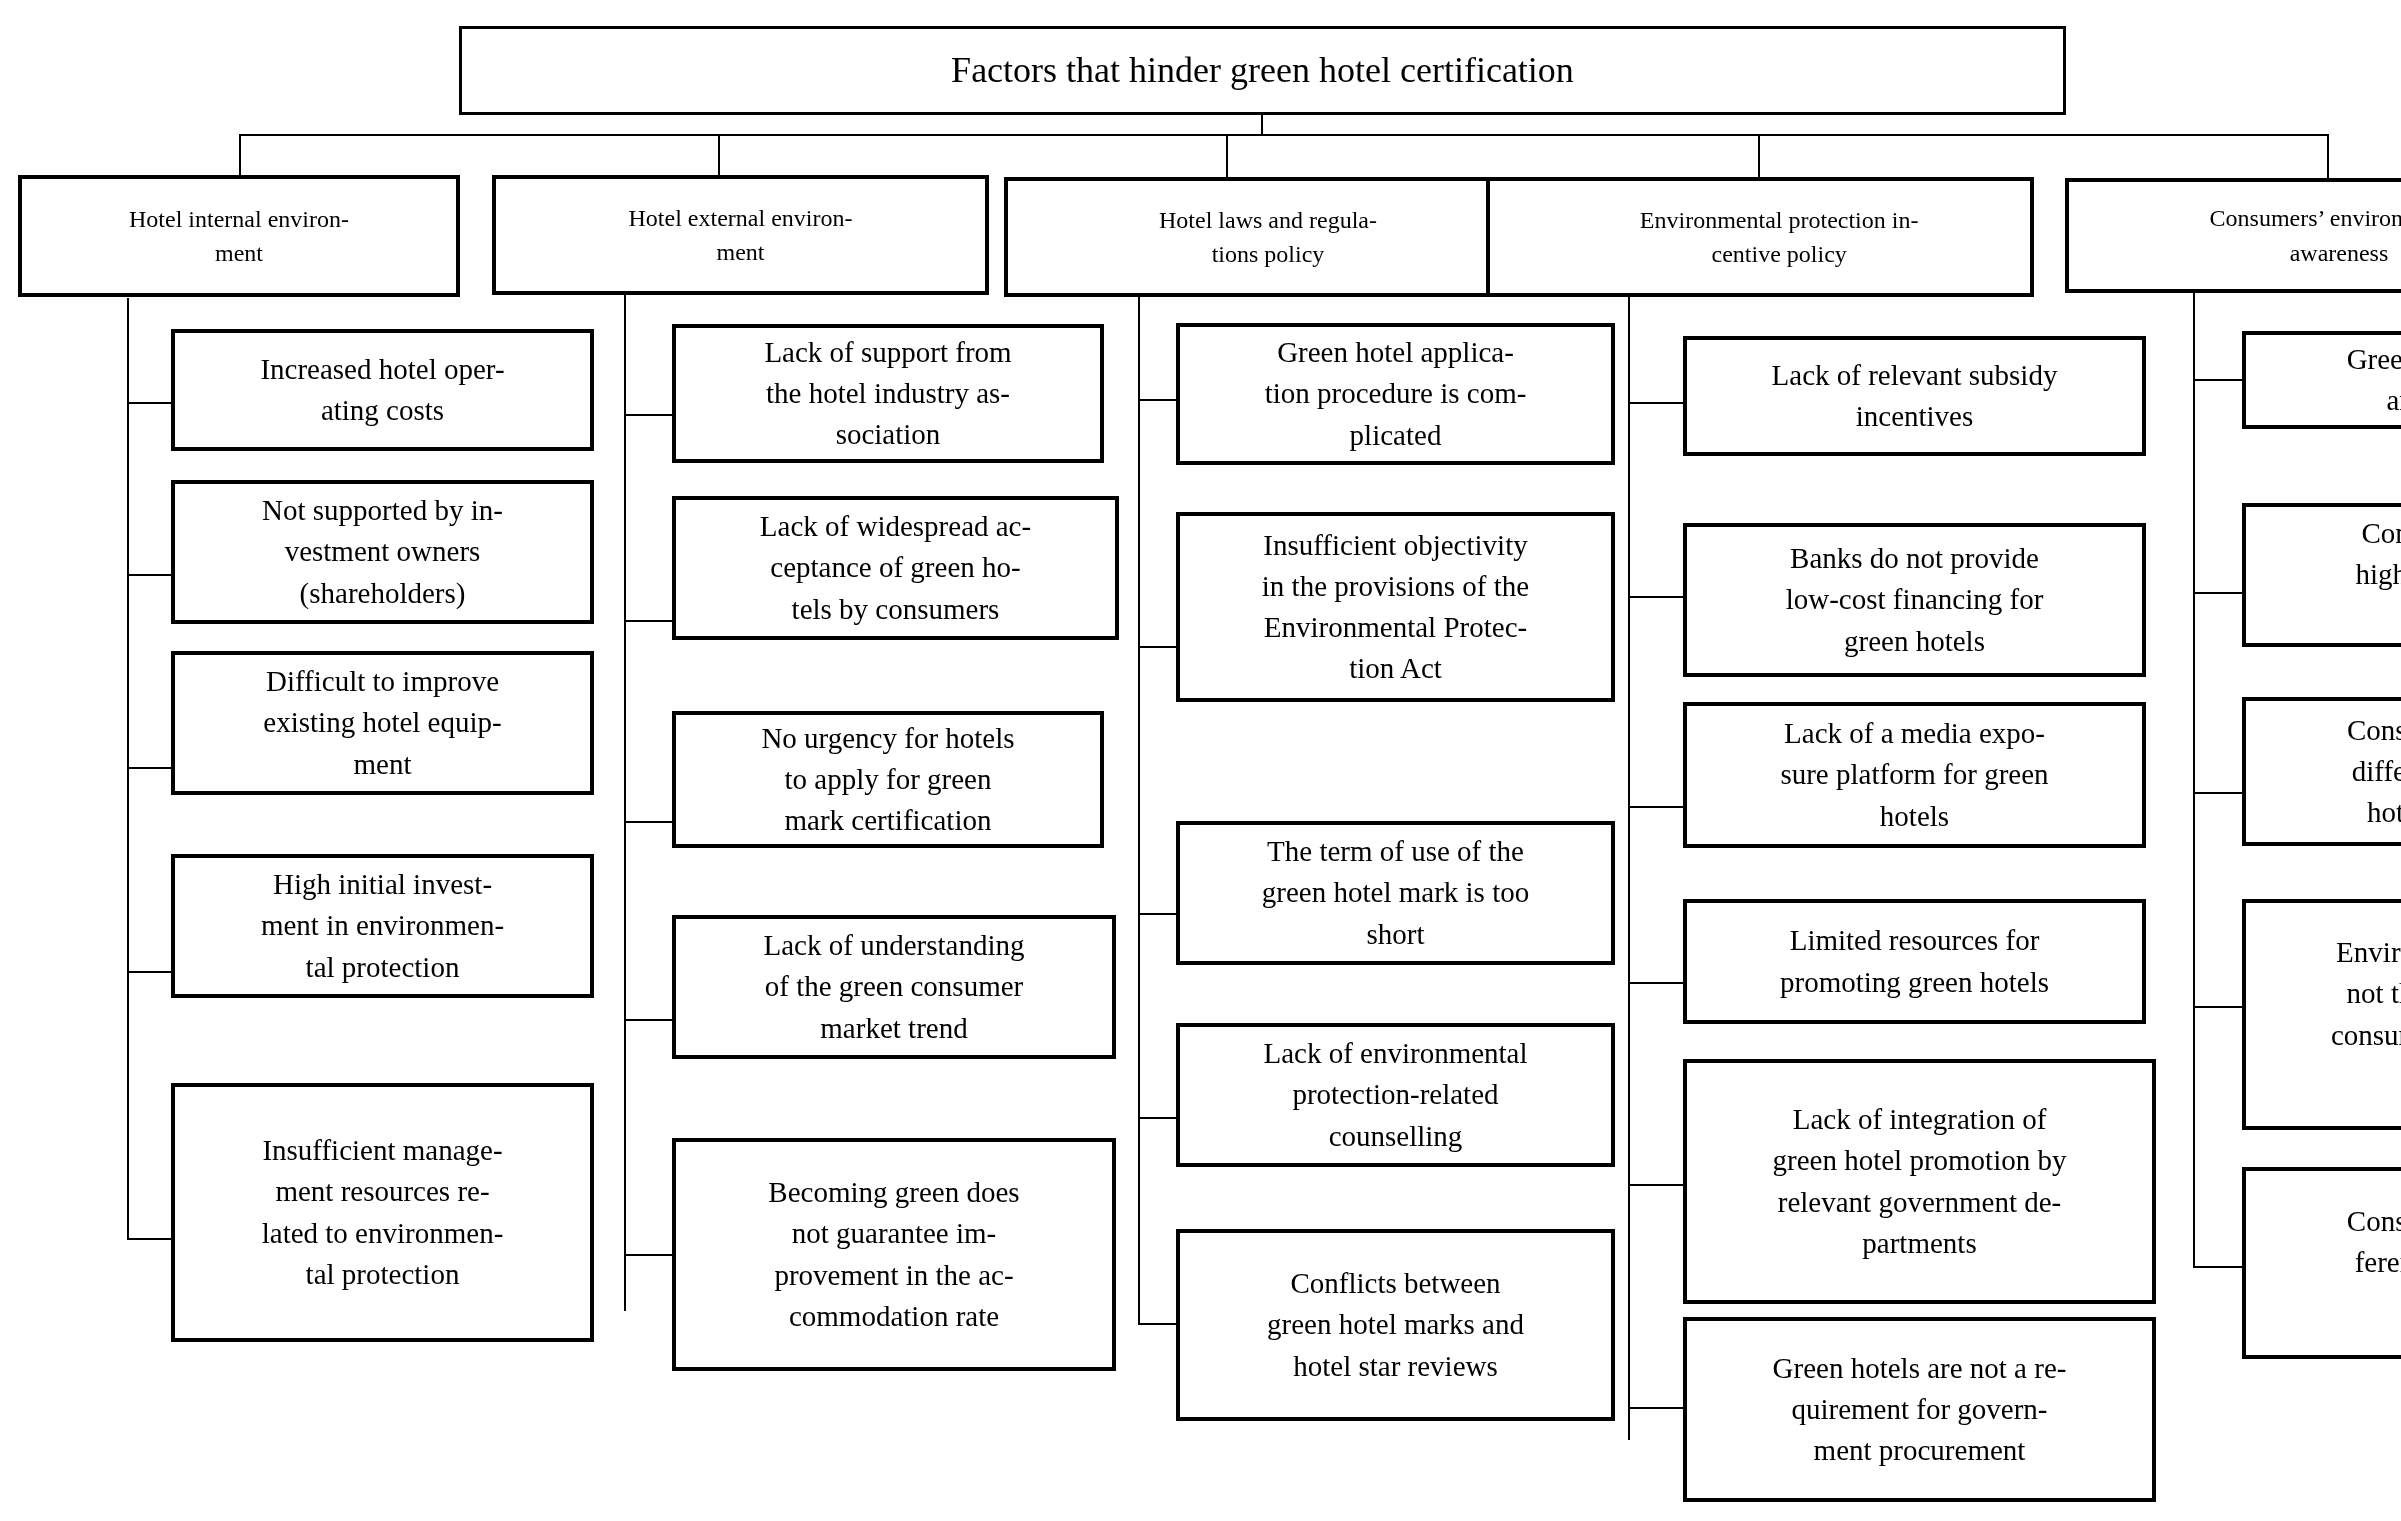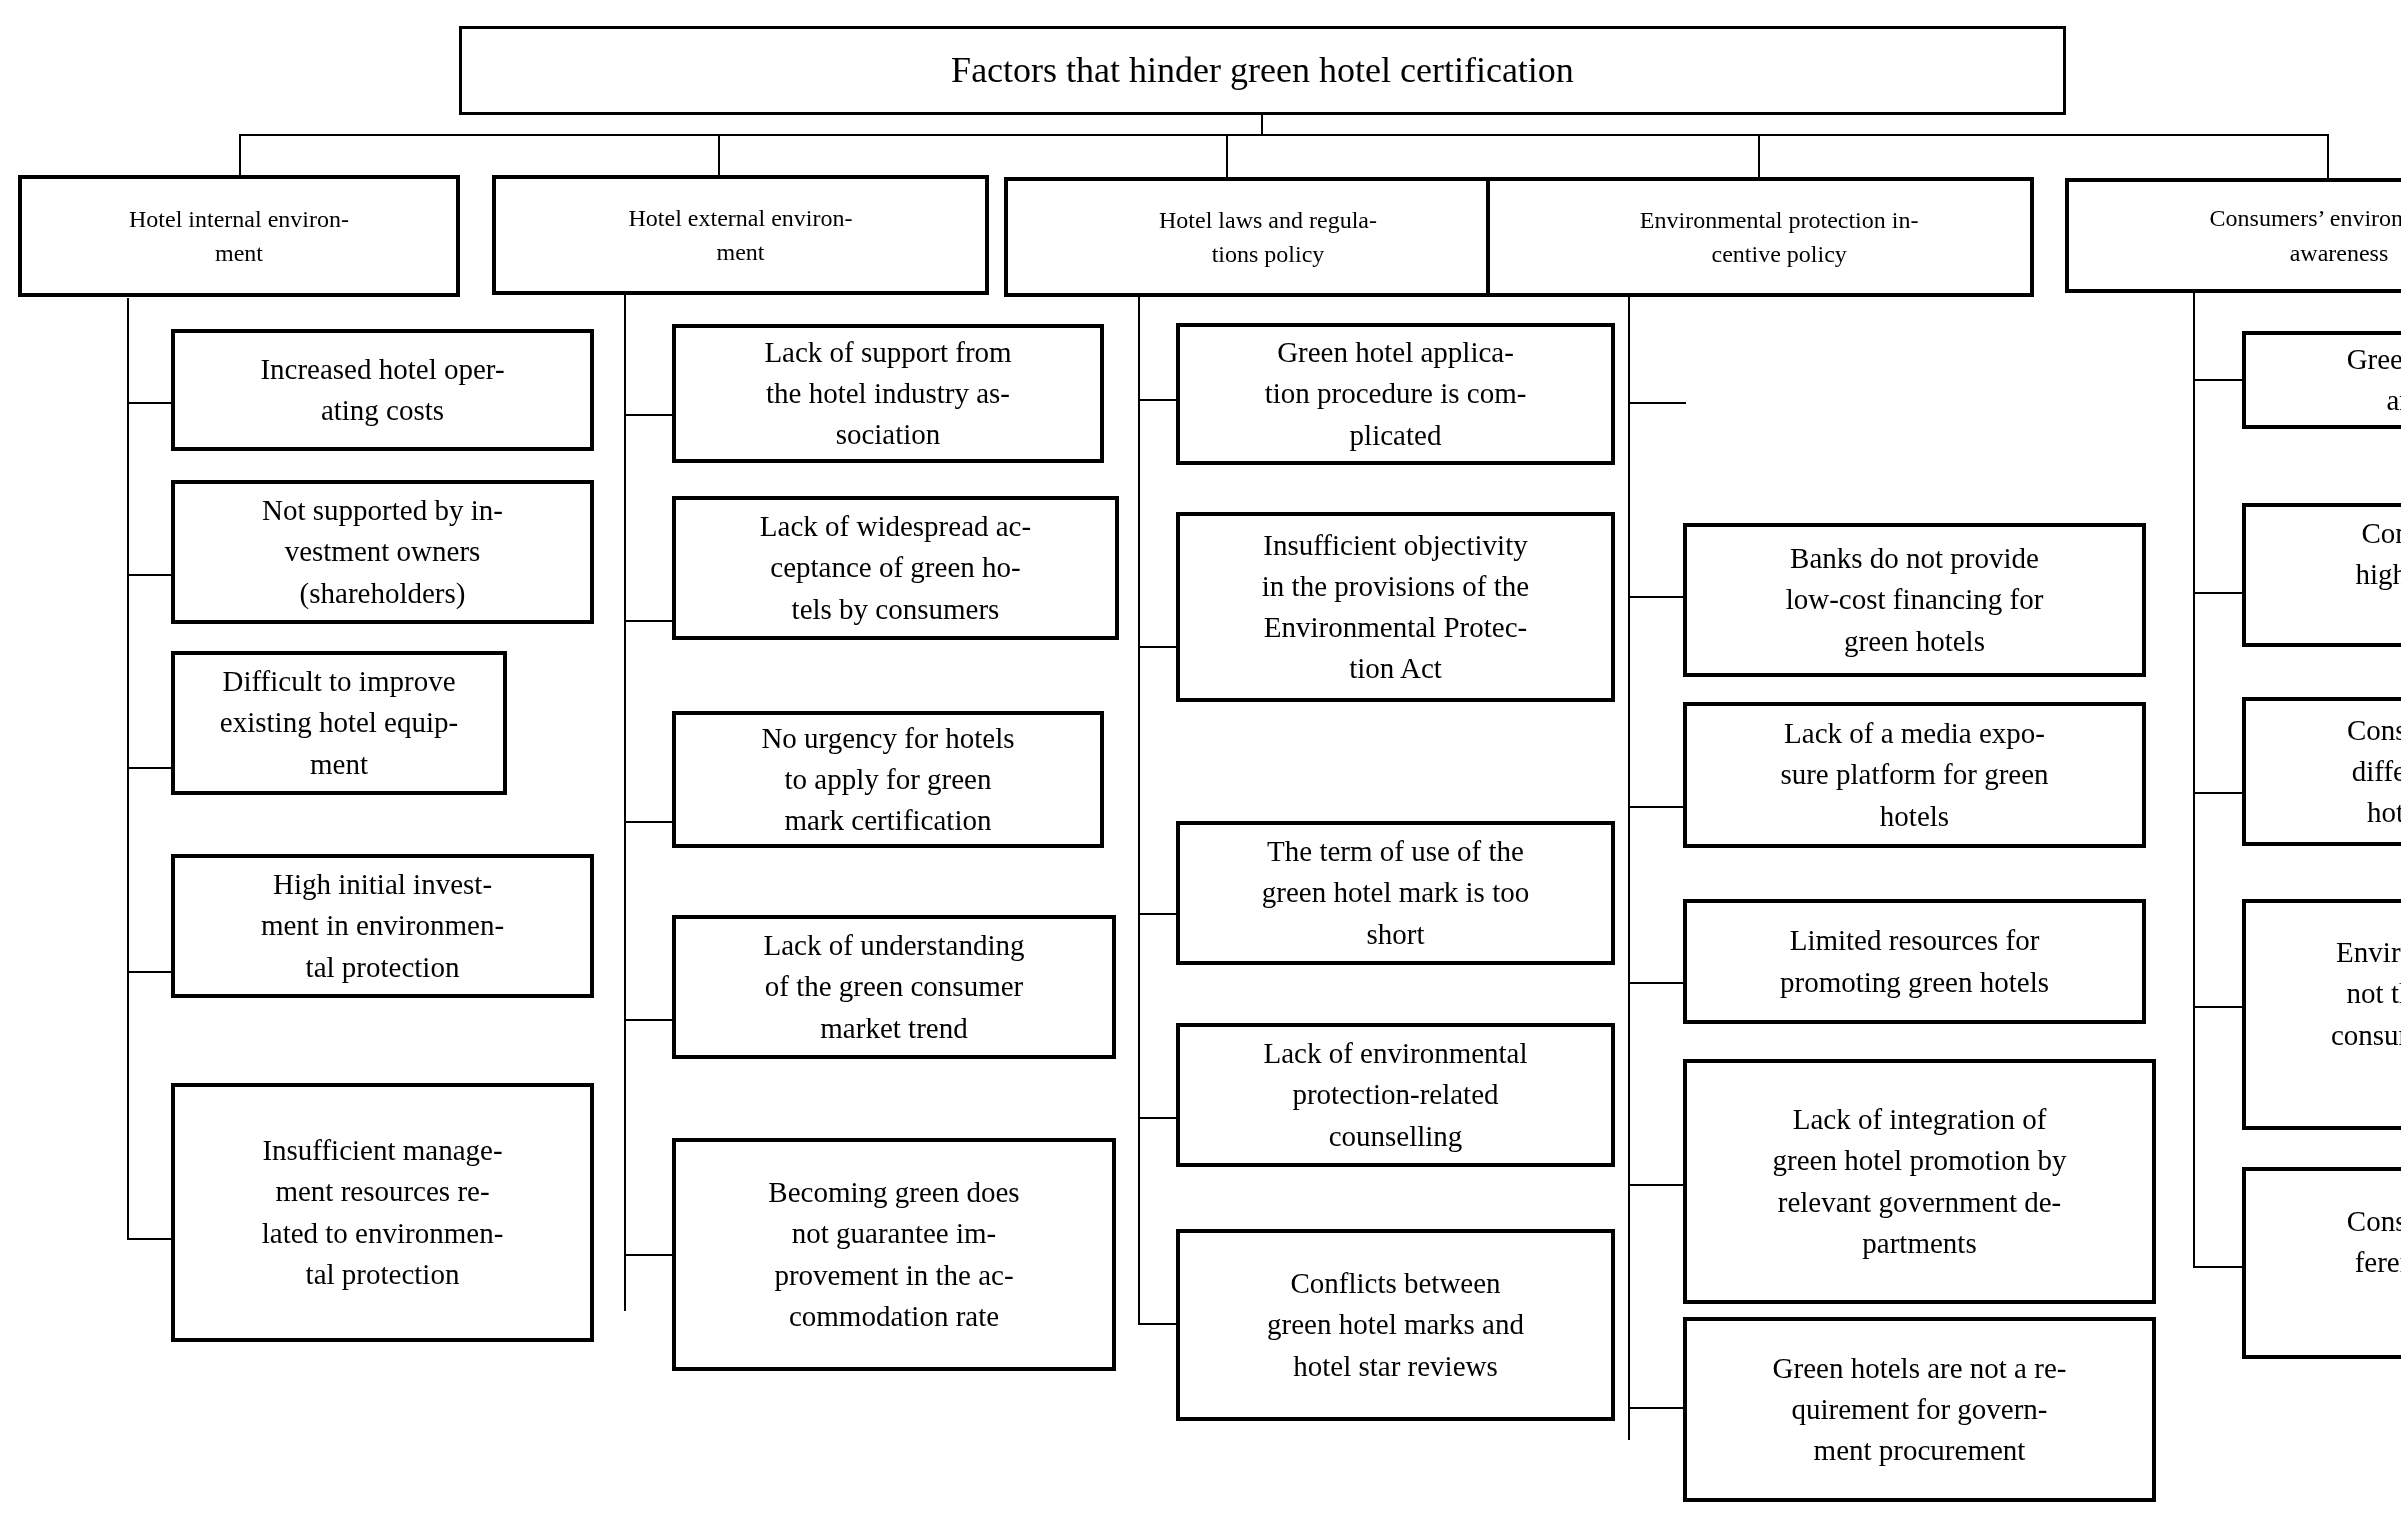--- a/index.html
+++ b/index.html
@@ -62,21 +62,21 @@
 
   <div class="box leaf" style="left:171px;top:329px;width:423px;height:122px;white-space:pre-line;">
     <span>Increased hotel oper-
 ating costs</span>
   </div>
   <div class="box leaf" style="left:171px;top:480px;width:423px;height:144px;white-space:pre-line;">
     <span>Not supported by in-
 vestment owners
 (shareholders)</span>
   </div>
-  <div class="box leaf" style="left:171px;top:651px;width:336px;height:144px;white-space:pre-line;">
+  <div class="box leaf" style="left:171px;top:651px;width:423px;height:144px;white-space:pre-line;">
     <span>Difficult to improve
 existing hotel equip-
 ment</span>
   </div>
   <div class="box leaf" style="left:171px;top:854px;width:423px;height:144px;white-space:pre-line;">
     <span>High initial invest-
 ment in environmen-
 tal protection</span>
   </div>
   <div class="box leaf" style="left:171px;top:1083px;width:423px;height:259px;white-space:pre-line;">
@@ -167,20 +167,24 @@
 centive policy</span>
   </div>
   <div class="vline" style="left:1628px;top:297px;height:1143px;"></div>
   <div class="hline" style="left:1628px;top:402px;width:58px;"></div>
   <div class="hline" style="left:1628px;top:596px;width:58px;"></div>
   <div class="hline" style="left:1628px;top:806px;width:58px;"></div>
   <div class="hline" style="left:1628px;top:982px;width:58px;"></div>
   <div class="hline" style="left:1628px;top:1184px;width:58px;"></div>
   <div class="hline" style="left:1628px;top:1407px;width:58px;"></div>
 
+  <div class="box leaf" style="left:1683px;top:336px;width:463px;height:120px;white-space:pre-line;">
+    <span>Lack of relevant subsidy
+incentives</span>
+  </div>
   <div class="box leaf" style="left:1683px;top:510px;width:463px;height:154px;white-space:pre-line;margin-top:13px;">
     <span>Banks do not provide
 low-cost financing for
 green hotels</span>
   </div>
   <div class="box leaf" style="left:1683px;top:702px;width:463px;height:146px;white-space:pre-line;text-align:center;">
     <span>Lack of a media expo-
 sure platform for green
 hotels</span>
   </div>

